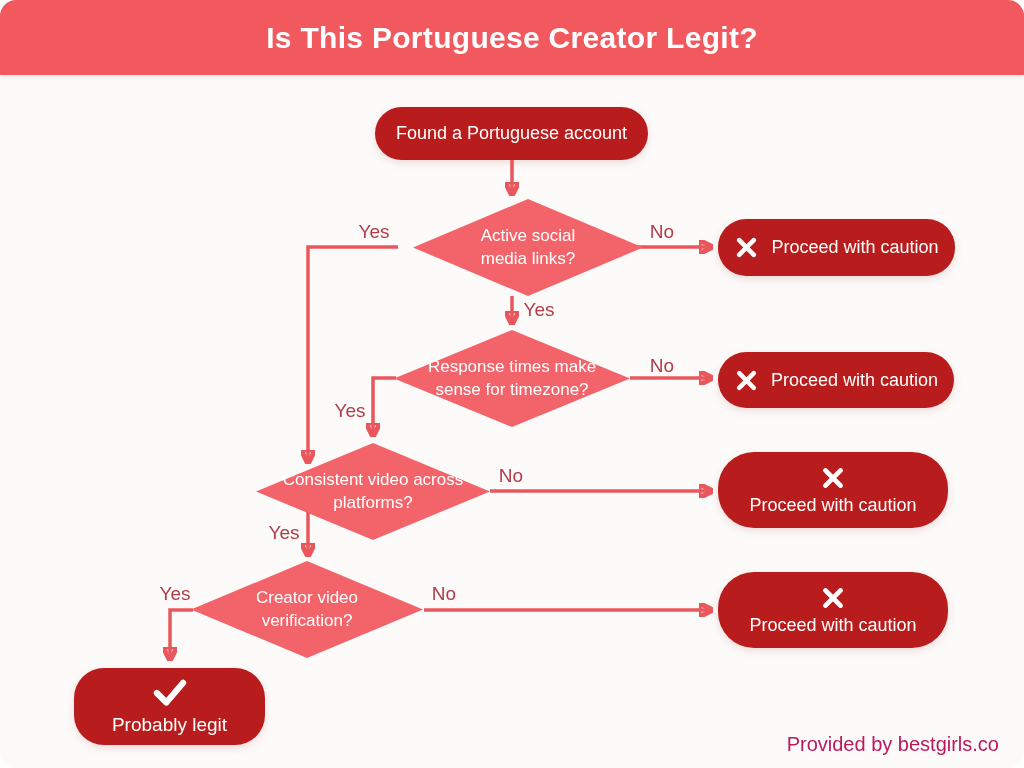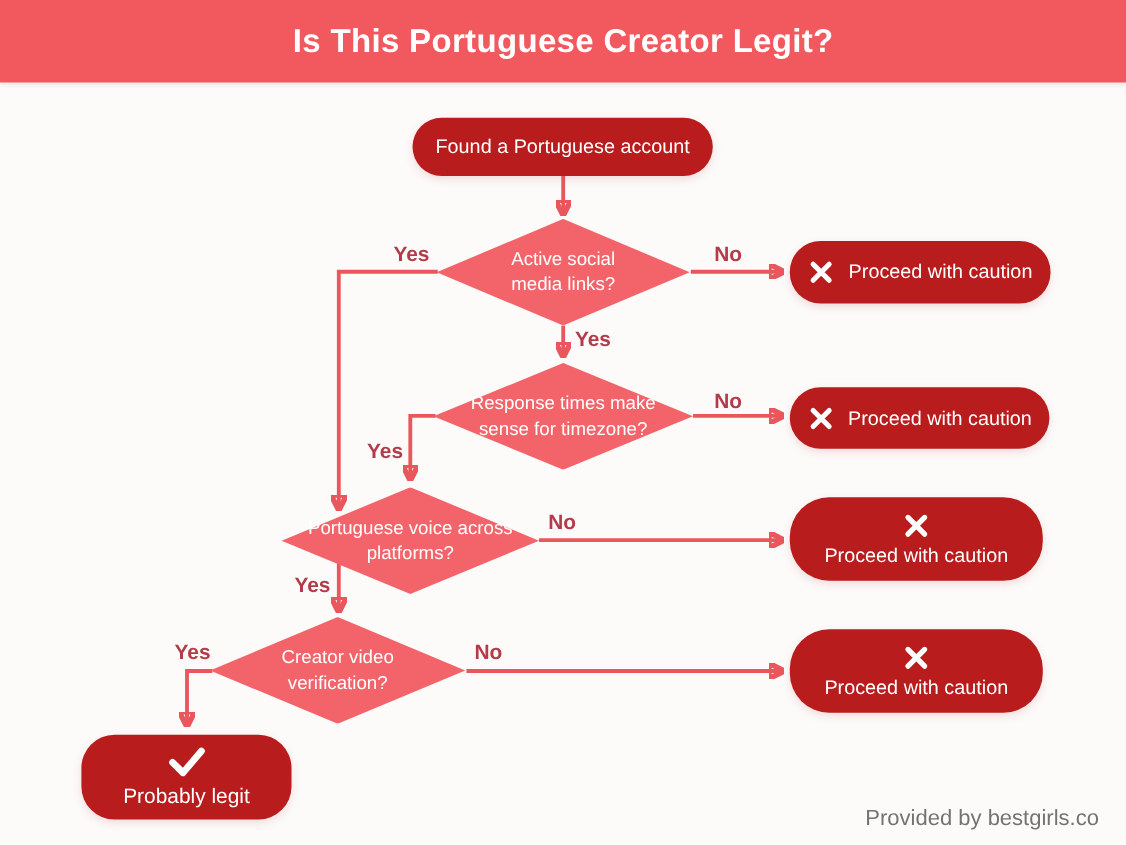--- a/index.html
+++ b/index.html
@@ -1,18 +1,18 @@
 <!DOCTYPE html>
 <html><head>
 <meta charset="utf-8">
 <style>
   html,body{margin:0;padding:0;}
   .page{
     position:relative;width:1024px;height:768px;overflow:hidden;
-    background:#fcfbfa;font-family:"Liberation Sans",sans-serif;
+    background:#fcfbfa;font-family:"Liberation Sans",sans-serif;border-radius:16px;
     -webkit-font-smoothing:antialiased;
   }
   
   .header{
     position:absolute;left:0;top:0;width:1024px;height:75px;
     background:#f2595f;display:flex;align-items:center;justify-content:center;
     box-shadow:0 2px 4px rgba(150,60,60,.12);
   }
   .header h1{
     margin:0;color:#ffffff;font-size:30px;font-weight:700;letter-spacing:.3px;
@@ -36,28 +36,28 @@
     clip-path:polygon(50% 0,100% 50%,50% 100%,0 50%);
   }
   .diamond .q{
     position:absolute;inset:0;display:flex;align-items:center;justify-content:center;
     text-align:center;color:#fff;font-size:17px;line-height:1.32;
     white-space:pre-line;z-index:3;
   }
   
   .elabel{
     position:absolute;z-index:4;transform:translate(-50%,-50%);
-    color:#b23c49;font-size:19px;font-weight:700;
+    color:#b23c49;font-size:19px;font-weight:400;
   }
   
   .icon{display:flex;align-items:center;justify-content:center;}
   
   .footer{
     position:absolute;right:25px;bottom:12px;z-index:2;
-    color:#737373;font-size:20px;
+    color:#be185d;font-size:20px;
   }
 </style>
 </head>
 <body>
 
 <div class="page">
 
   <div class="header">
     <h1>Is This Portuguese Creator Legit?</h1>
   </div>
@@ -77,35 +77,35 @@
     <path d="M308 510 V555" marker-end="url(#arw)"></path>
     <path d="M490 491 H711" marker-end="url(#arw)"></path>
     <path d="M193 610 H170 V659" marker-end="url(#arw)"></path>
     <path d="M424 610 H711" marker-end="url(#arw)"></path>
   </svg>
 
   <div class="node pill row" style="left:375px;top:107px;width:273px;height:53px;">
     <span class="txt">Found a Portuguese account</span>
   </div>
 
-  <div class="diamond" style="left:397px;top:199px;width:230px;height:97px;">
+  <div class="diamond" style="left:413px;top:199px;width:230px;height:97px;">
     <div class="bg"></div>
     <div class="q">Active social
 media links?</div>
   </div>
 
   <div class="diamond" style="left:394px;top:330px;width:236px;height:97px;">
     <div class="bg"></div>
     <div class="q">Response times make
 sense for timezone?</div>
   </div>
 
   <div class="diamond" style="left:256px;top:443px;width:234px;height:97px;">
     <div class="bg"></div>
-    <div class="q">Portuguese voice across
+    <div class="q">Consistent video across
 platforms?</div>
   </div>
 
   <div class="diamond" style="left:191px;top:561px;width:232px;height:97px;">
     <div class="bg"></div>
     <div class="q">Creator video
 verification?</div>
   </div>
 
   <span class="elabel" style="left:374px;top:232px;">Yes</span>

